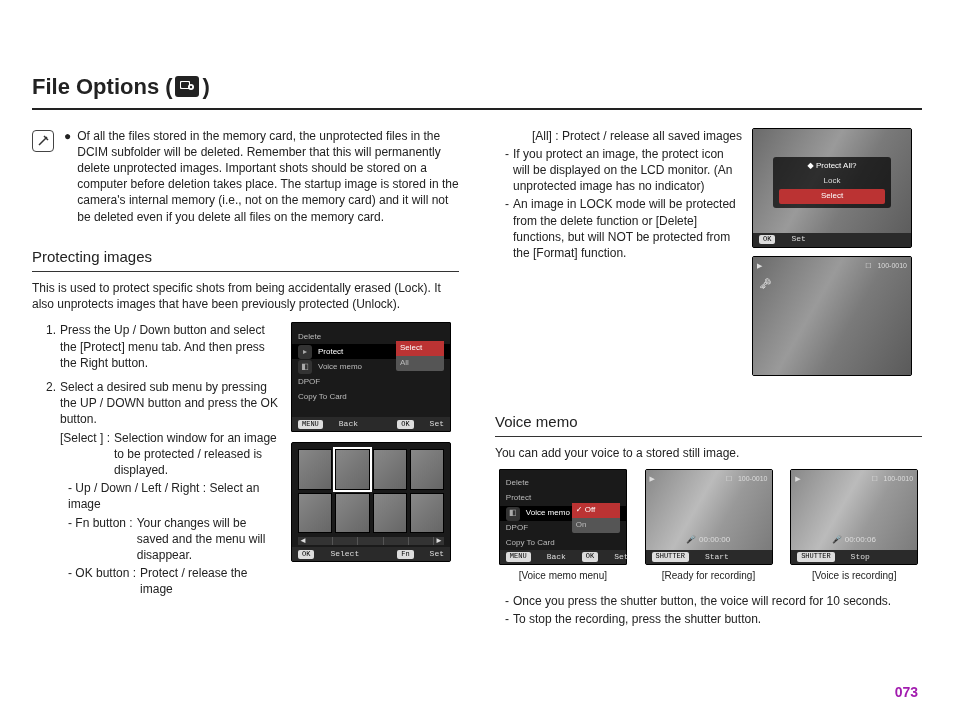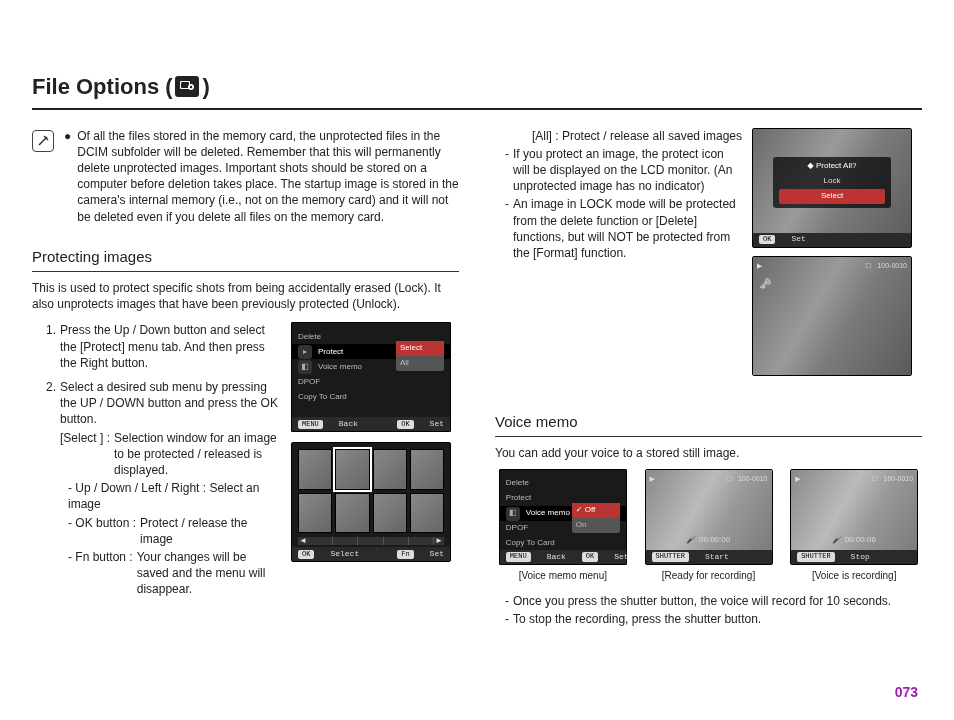--- a/index.html
+++ b/index.html
@@ -193,26 +193,26 @@
         <div class="hang indent1" style="margin-top:8px;">
           <span class="lbl">2.</span>
           <span class="body">Select a desired sub menu by pressing the UP / DOWN button and press the OK button.</span>
         </div>
         <div class="hang" style="margin-left:28px;margin-top:2px;">
           <span class="lbl">[Select ] :</span>
           <span class="body">Selection window for an image to be protected / released is displayed.</span>
         </div>
         <div style="margin-left:36px;margin-top:2px;">- Up / Down / Left / Right : Select an image</div>
         <div class="hang" style="margin-left:36px;margin-top:2px;">
+          <span class="lbl">- Fn button :</span>
+          <span class="body">Your changes will be saved and the menu will disappear.</span>
+        </div>
+        <div class="hang" style="margin-left:36px;margin-top:2px;">
           <span class="lbl">- OK button :</span>
           <span class="body">Protect / release the image</span>
-        </div>
-        <div class="hang" style="margin-left:36px;margin-top:2px;">
-          <span class="lbl">- Fn button :</span>
-          <span class="body">Your changes will be saved and the menu will disappear.</span>
         </div>
       </div>
 
       <div style="width:168px;display:flex;flex-direction:column;gap:10px;">
 
         <div class="cam-screen cam-menu">
           <div class="row">
               <span>Delete</span>
             </div>
           <div class="row sel">

